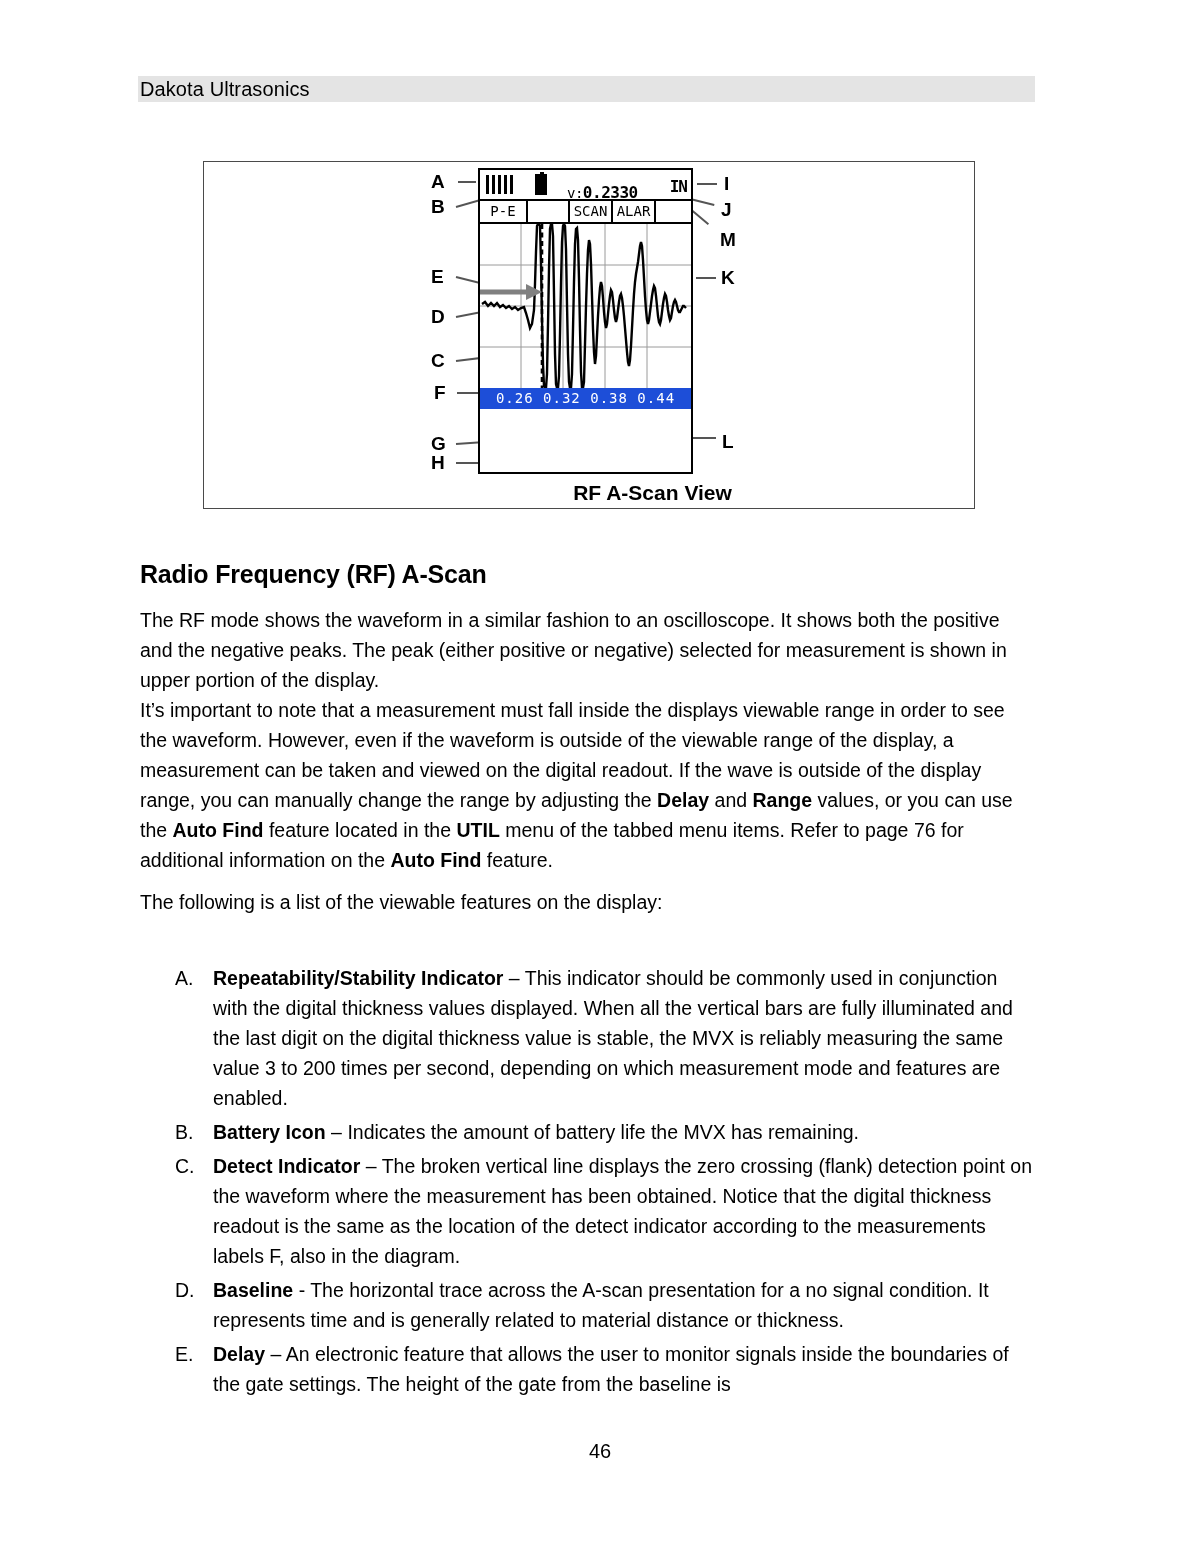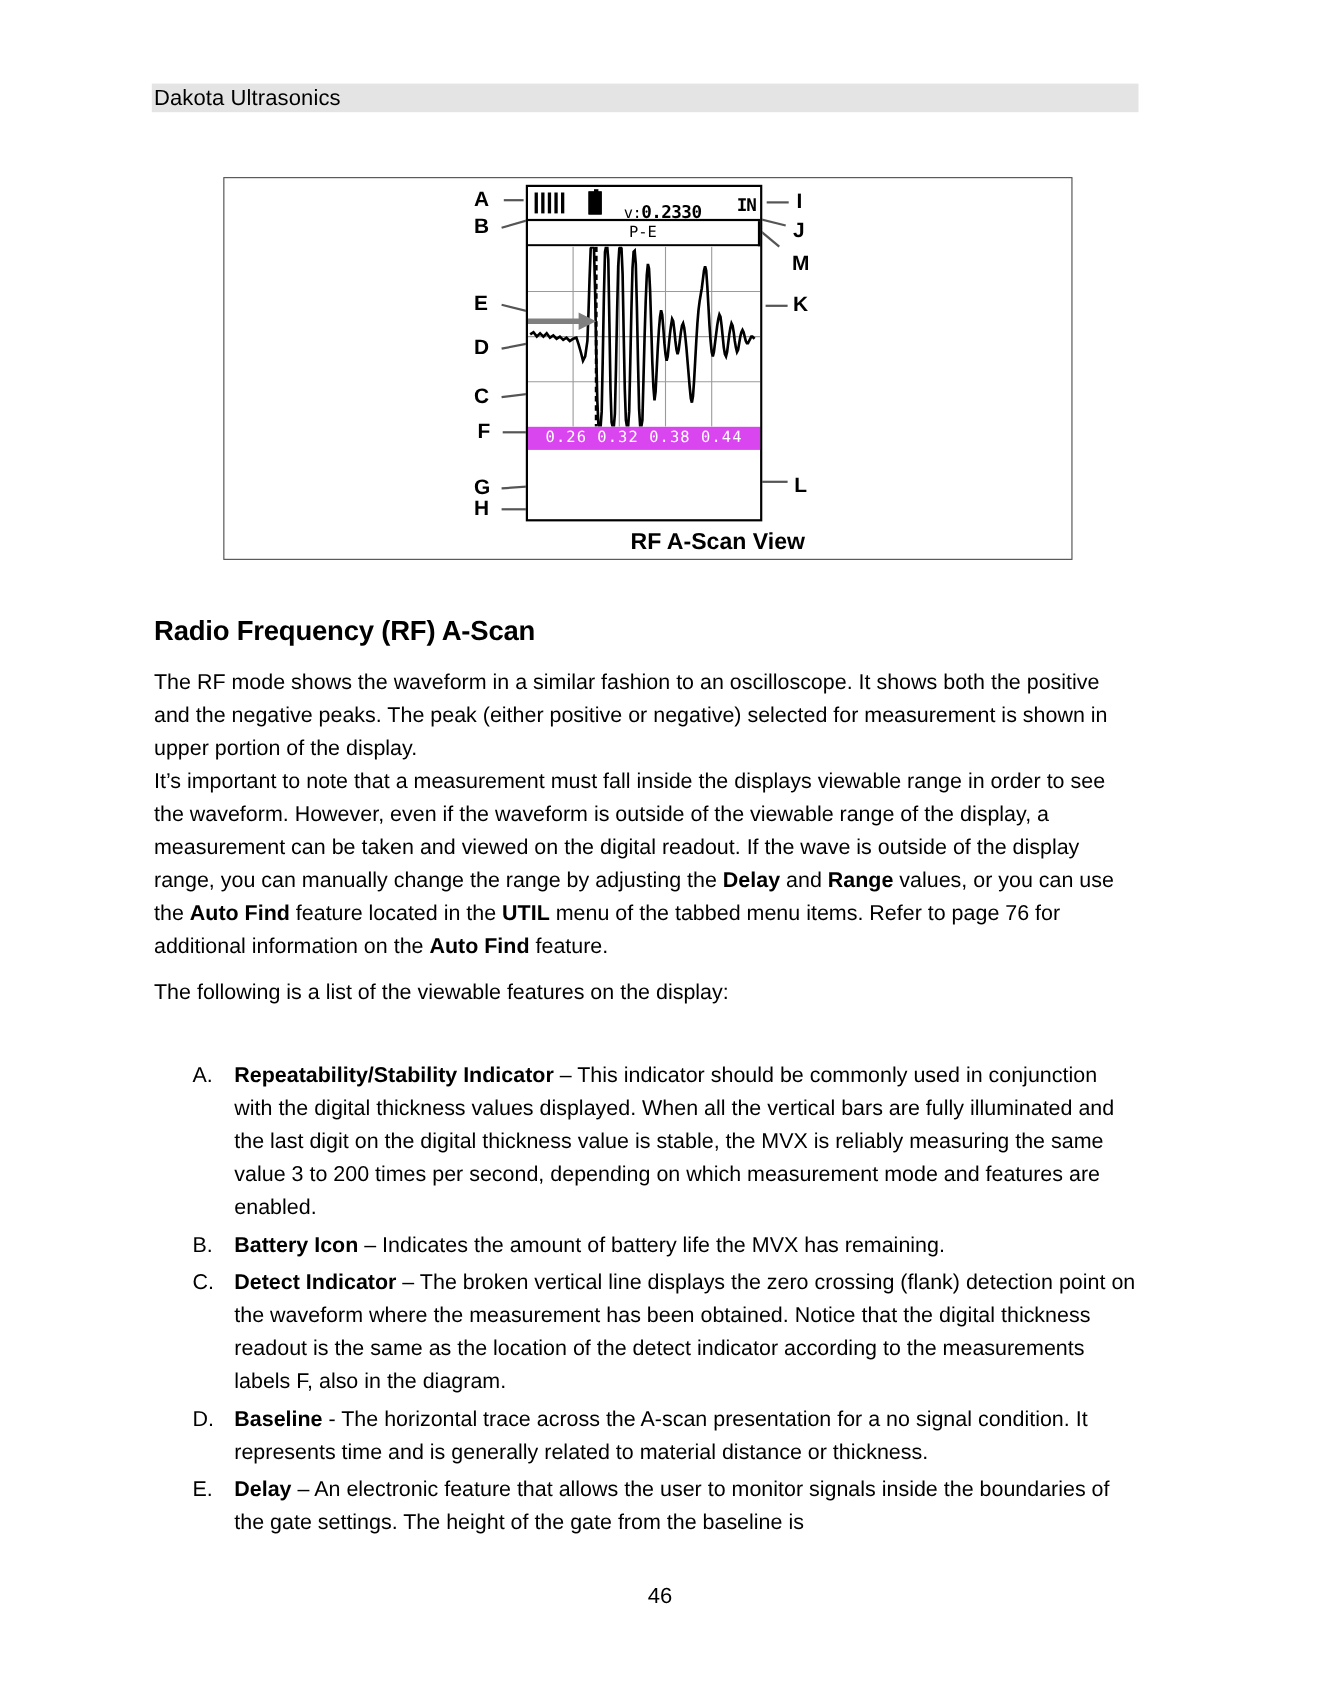--- a/index.html
+++ b/index.html
@@ -126,21 +126,20 @@
   
   .mode-row {
     position: absolute;
     left: 0;
     top: 31px;
     right: 0;
     height: 23px;
     display: flex;
     box-sizing: border-box;
     border-bottom: 2px solid #000;
-    flex-direction: column;
   }
   .mode-cell {
     flex: 1 1 auto;
     border-right: 2px solid #000;
     font-family: "DejaVu Sans Mono", monospace;
     font-size: 14px;
     line-height: 21px;
     text-align: center;
     box-sizing: border-box;
     overflow: hidden;
@@ -166,21 +165,21 @@
   }
   .plot svg { display: block; }
 
   
   .scale-strip {
     position: absolute;
     left: 0;
     right: 0;
     top: 218px;
     height: 21px;
-    background: #d946ef;
+    background: #1d4ed8;
     color: #fff;
     font-family: "DejaVu Sans Mono", monospace;
     font-size: 14px;
     line-height: 21px;
     text-align: center;
     letter-spacing: 1px;
     white-space: nowrap;
   }
 
   

